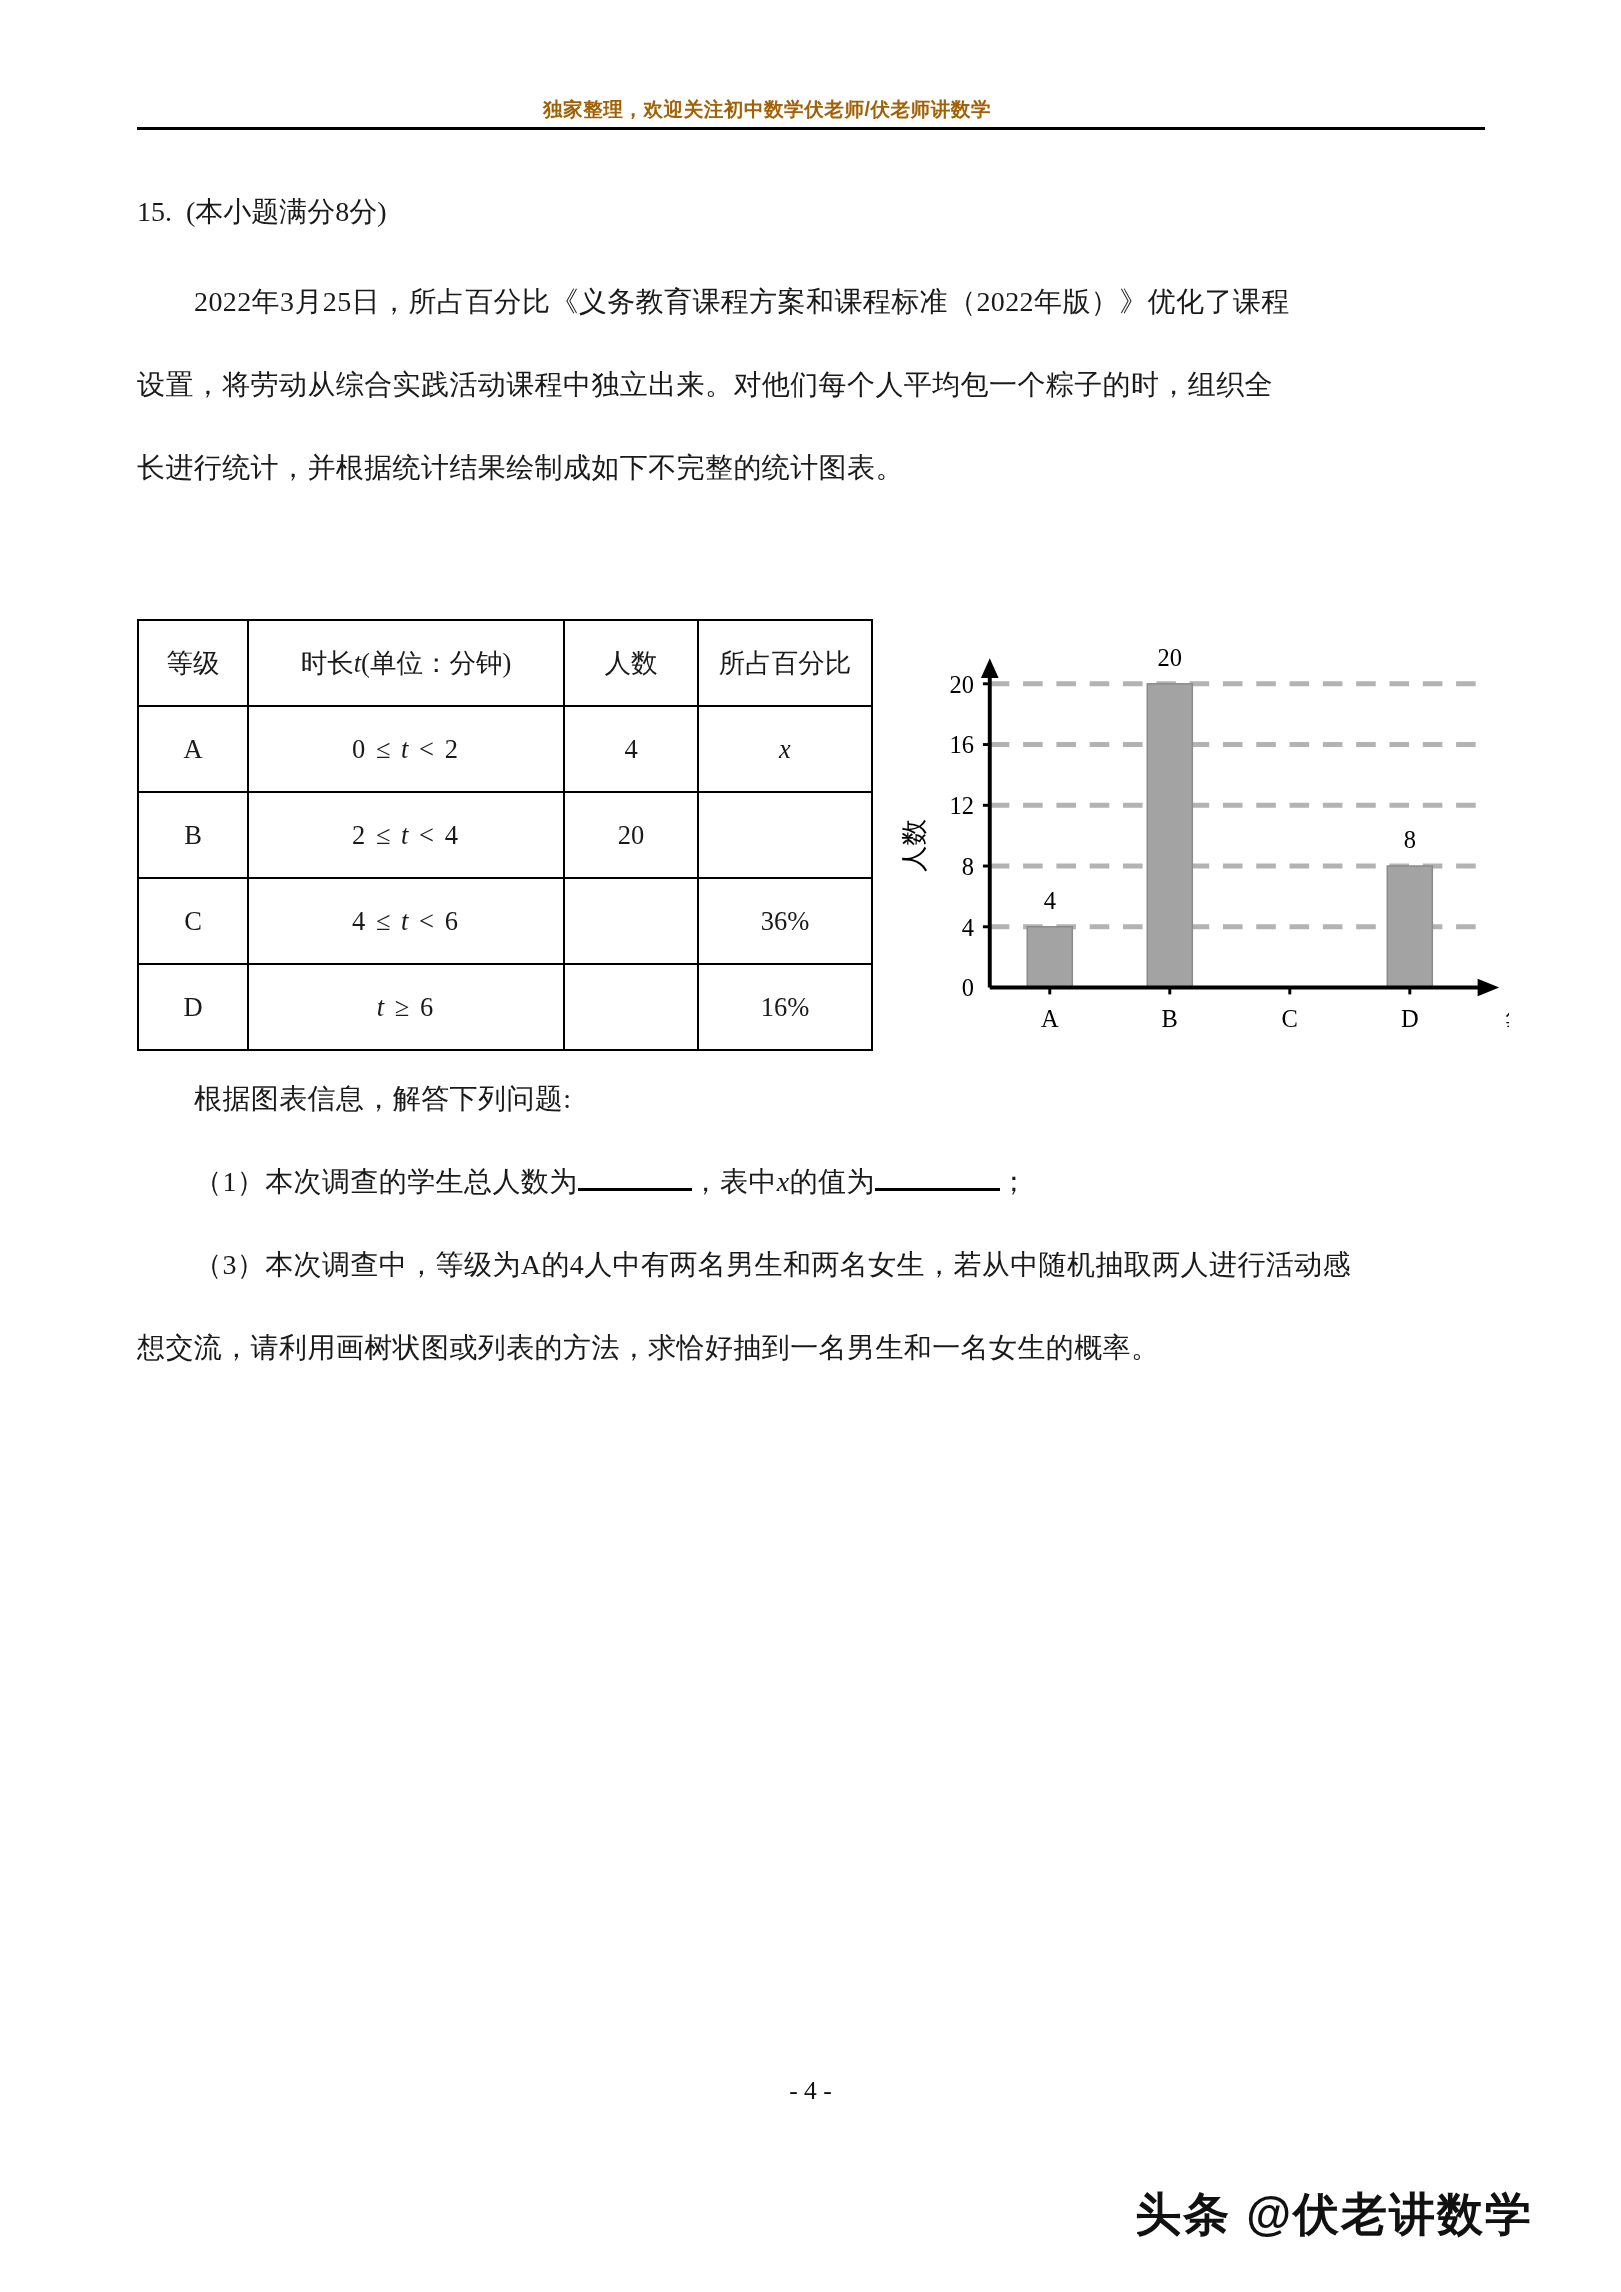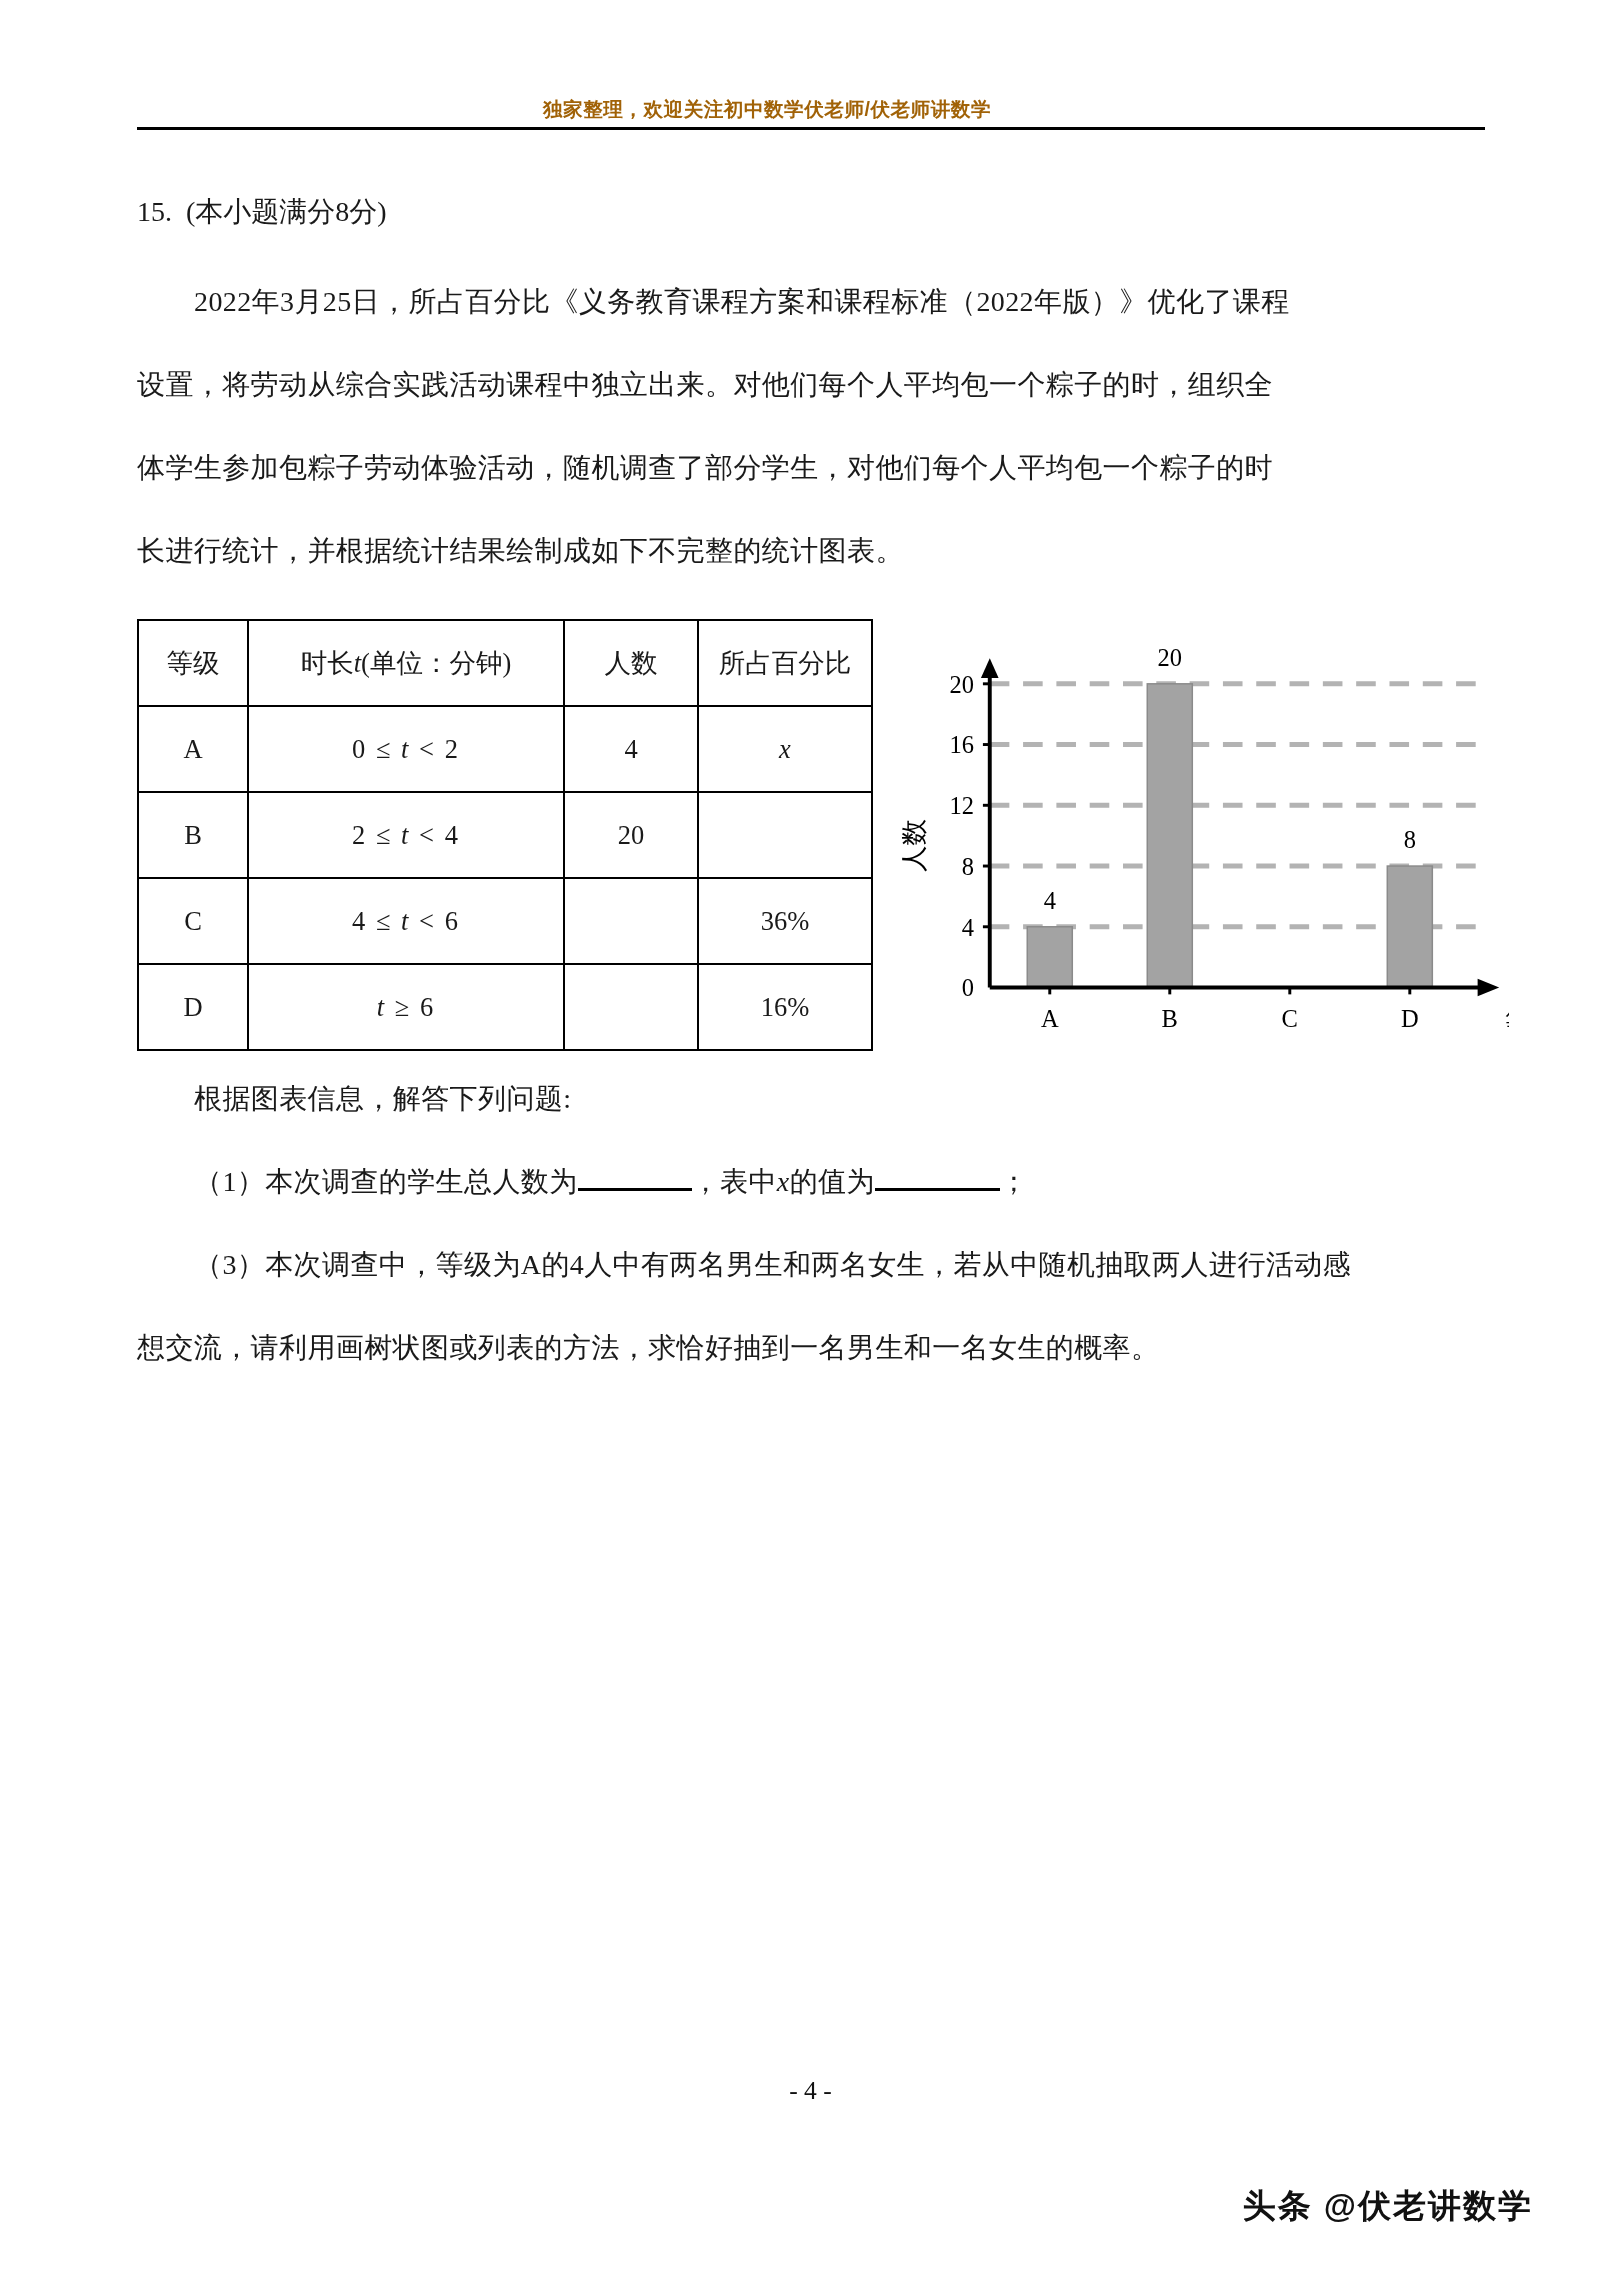--- a/index.html
+++ b/index.html
@@ -137,21 +137,21 @@
     top: 2076px;
     text-align: center;
     font-size: 25.5px;
     color: #111;
   }
   .watermark {
     position: absolute;
     right: 88px;
     top: 2184px;
     font-family: "Liberation Sans", "DejaVu Sans", sans-serif;
-    font-size: 33px;
+    font-size: 46px;
     font-weight: 700;
     color: #111;
     letter-spacing: 2px;
     white-space: nowrap;
   }
 </style>
 </head>
 <body>
 
 <div class="page">
@@ -159,21 +159,20 @@
   <div class="header-zone">
     <div class="header-text">独家整理，欢迎关注初中数学伏老师/伏老师讲数学</div>
     <div class="header-rule"></div>
   </div>
 
   <div class="body-zone">
     <div class="q-number-line">15.  (本小题满分8分)</div>
     <div class="para">
       <span class="line indent">2022年3月25日，所占百分比《义务教育课程方案和课程标准（2022年版）》优化了课程</span>
       <span class="line">设置，将劳动从综合实践活动课程中独立出来。对他们每个人平均包一个粽子的时，组织全</span>
-      <span class="line">体学生参加包粽子劳动体验活动，随机调查了部分学生，对他们每个人平均包一个粽子的时</span>
       <span class="line">长进行统计，并根据统计结果绘制成如下不完整的统计图表。</span>
     </div>
   </div>
 
   <div class="figure-row">
 
     <table class="stat-table">
       <tbody>
         <tr>
           <td class="c-grade">等级</td>

